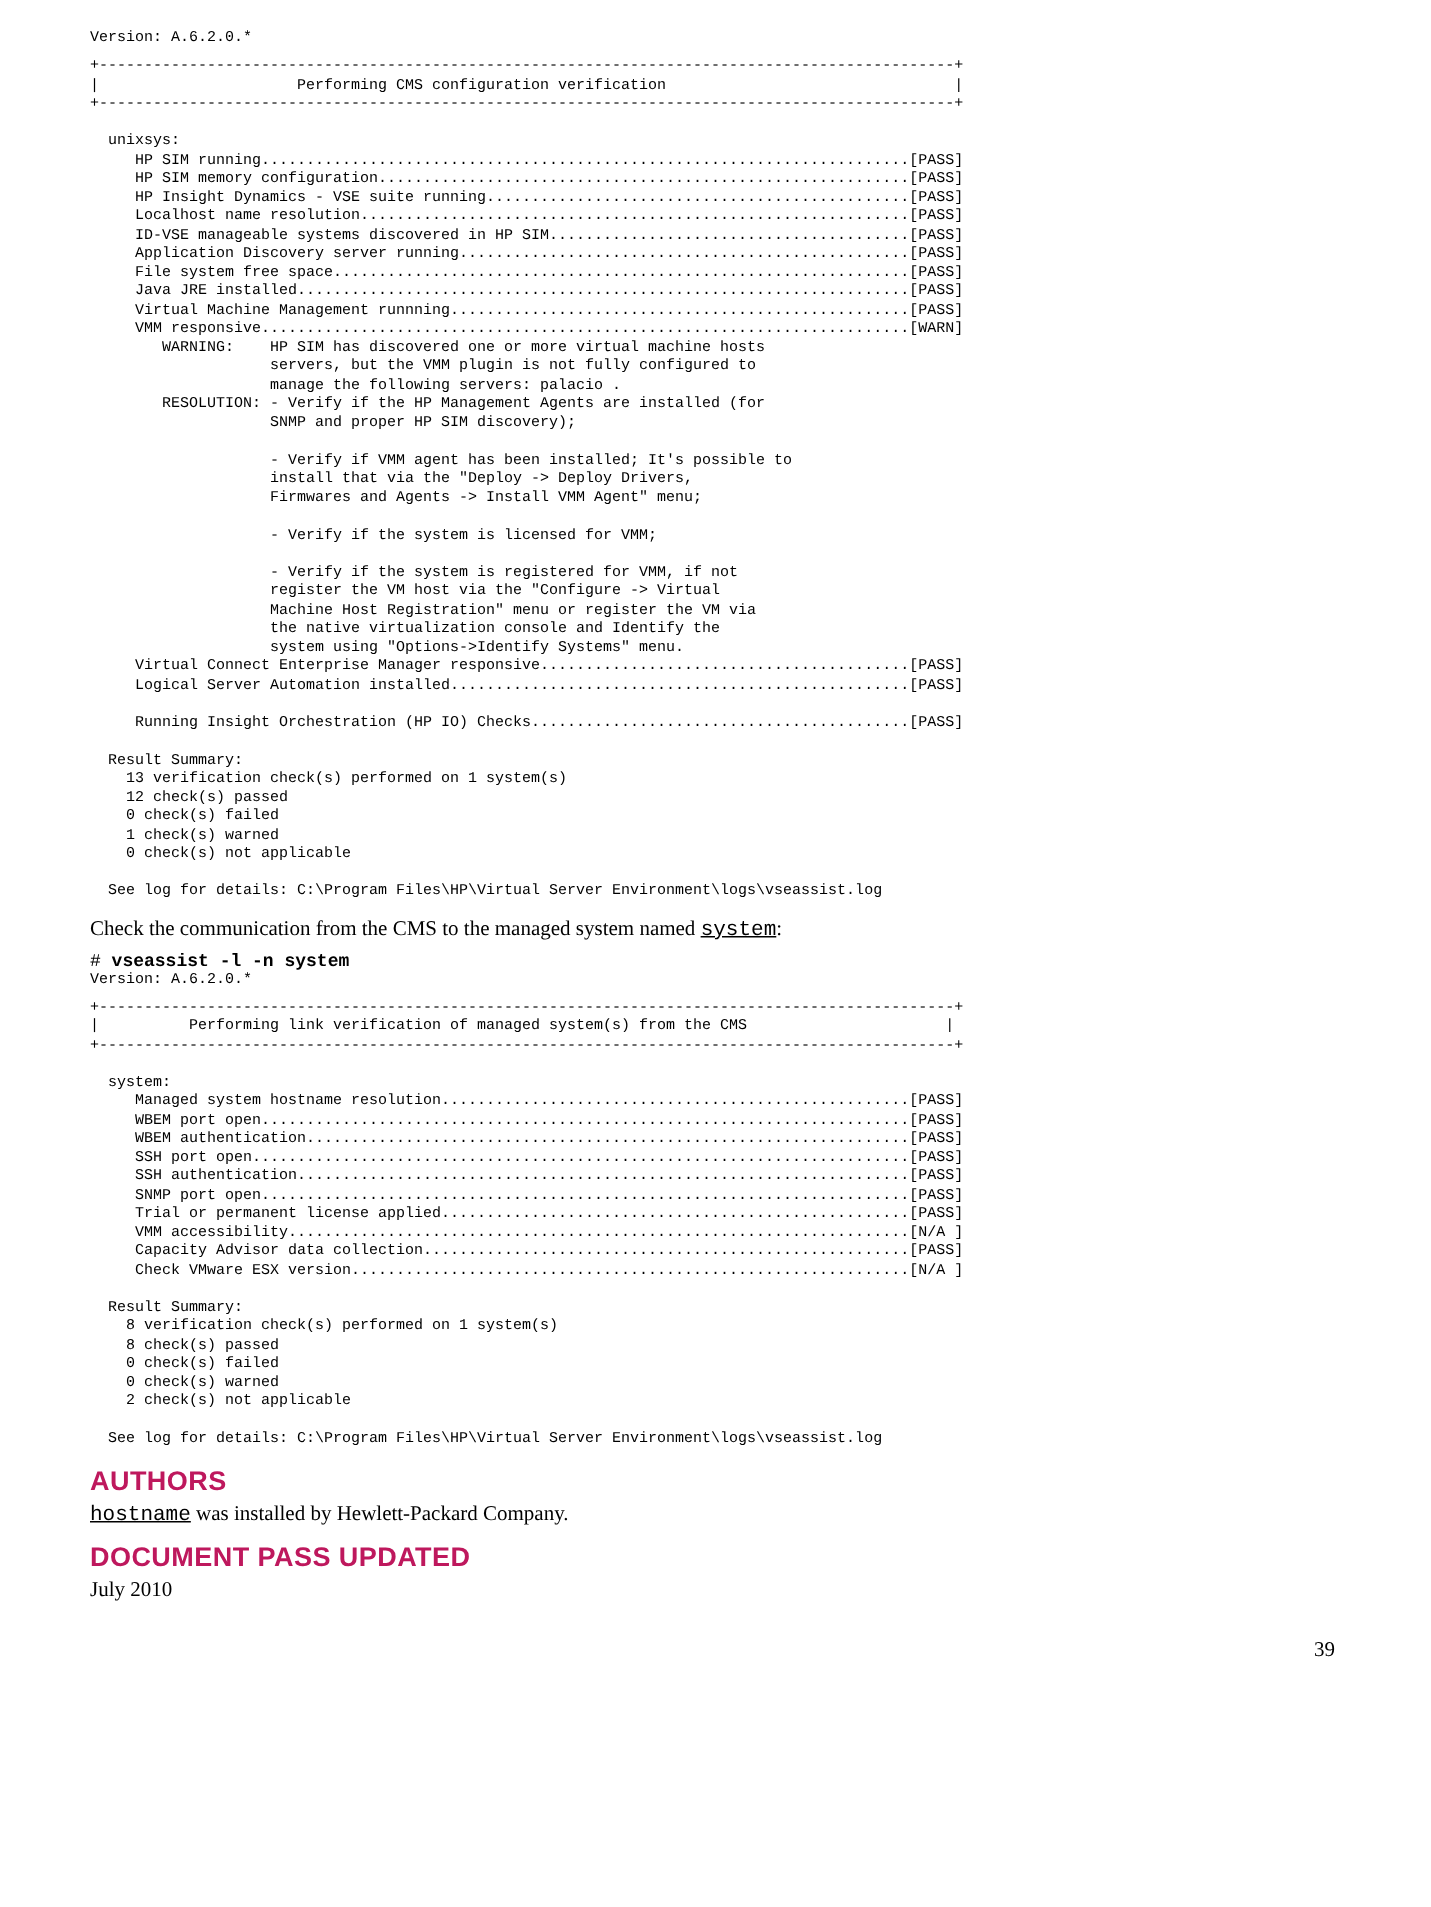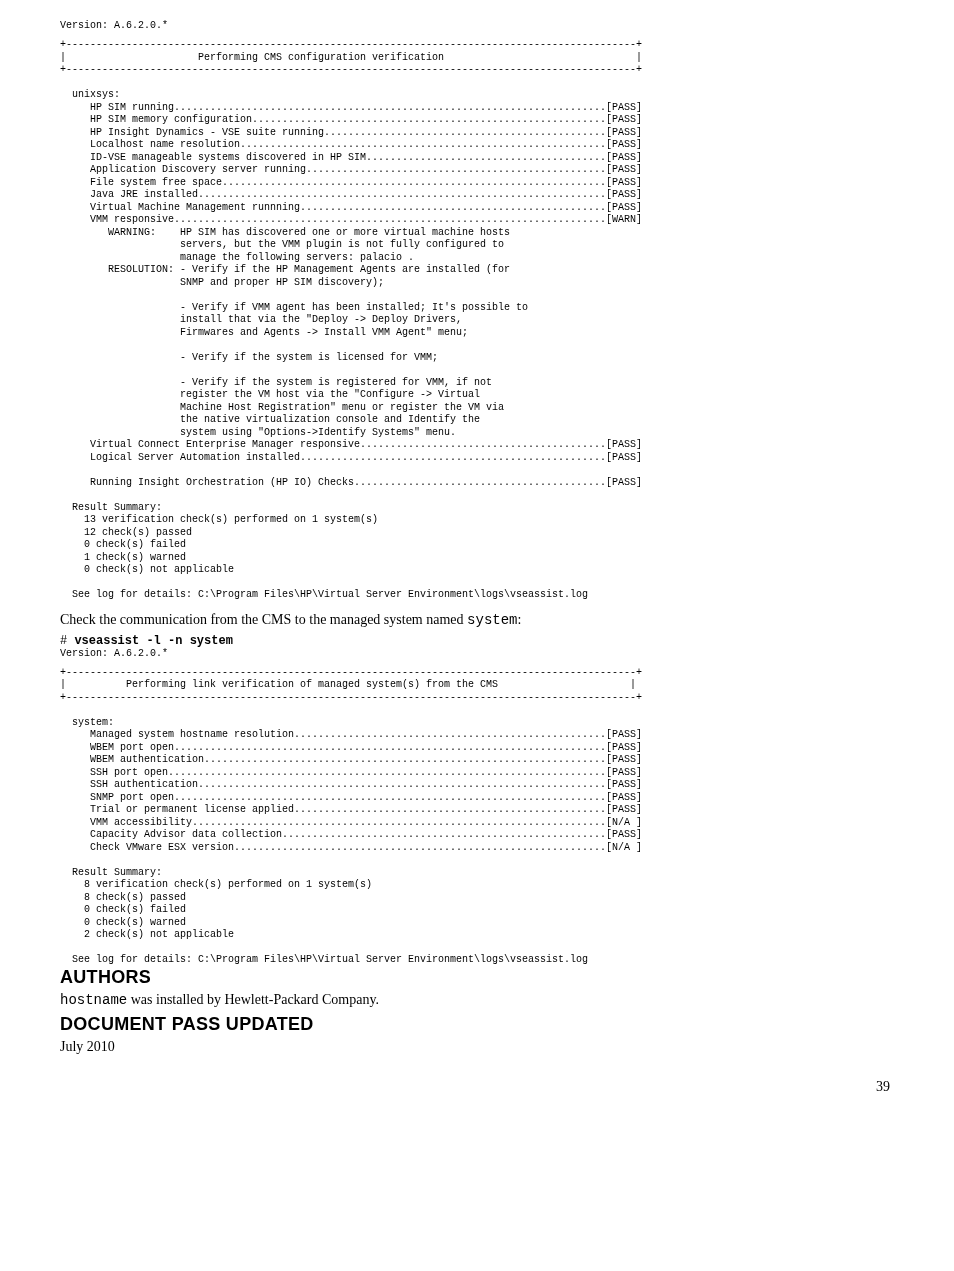--- a/index.html
+++ b/index.html
@@ -31,27 +31,28 @@
   }
   .command {
     font-family: 'Courier New', monospace;
     font-size: 12px;
     margin: 0 0;
   }
   .command .prompt { font-weight: normal; }
   .command .cmd { font-weight: bold; }
   .code-inline {
     font-family: 'Courier New', monospace;
+    text-decoration: underline;
   }
   h2.section {
     font-family: Arial, Helvetica, sans-serif;
-    color: #000000;
+    color: #be185d;
     font-weight: bold;
     font-size: 18px;
-    margin: 0 0 4px 0;
+    margin: 10px 0 4px 0;
     letter-spacing: 0.3px;
   }
   .page-num {
     text-align: right;
     font-family: Georgia, serif;
     font-size: 14px;
     margin-top: 24px;
     padding-right: 4px;
   }
 </style>

